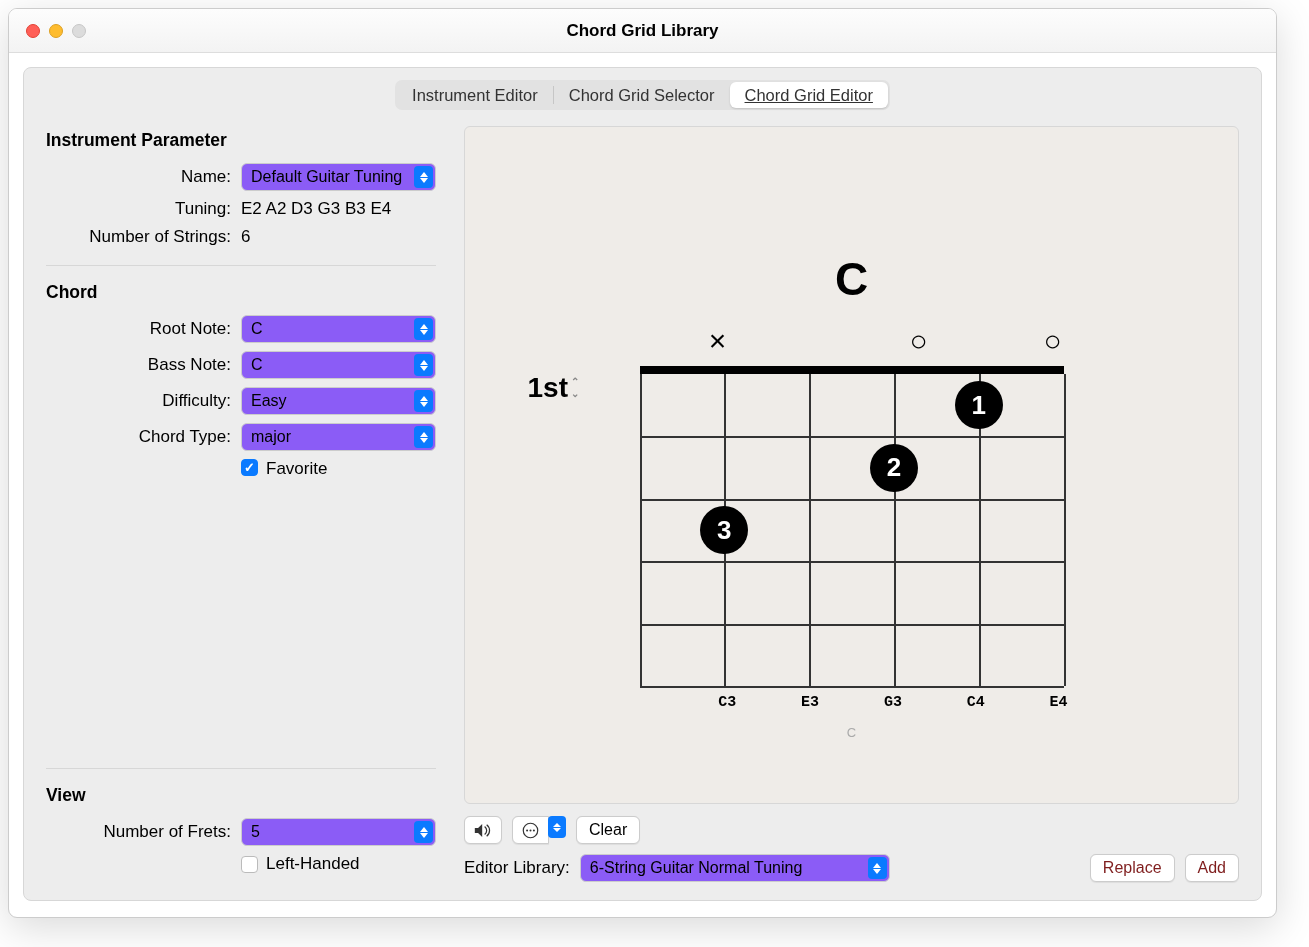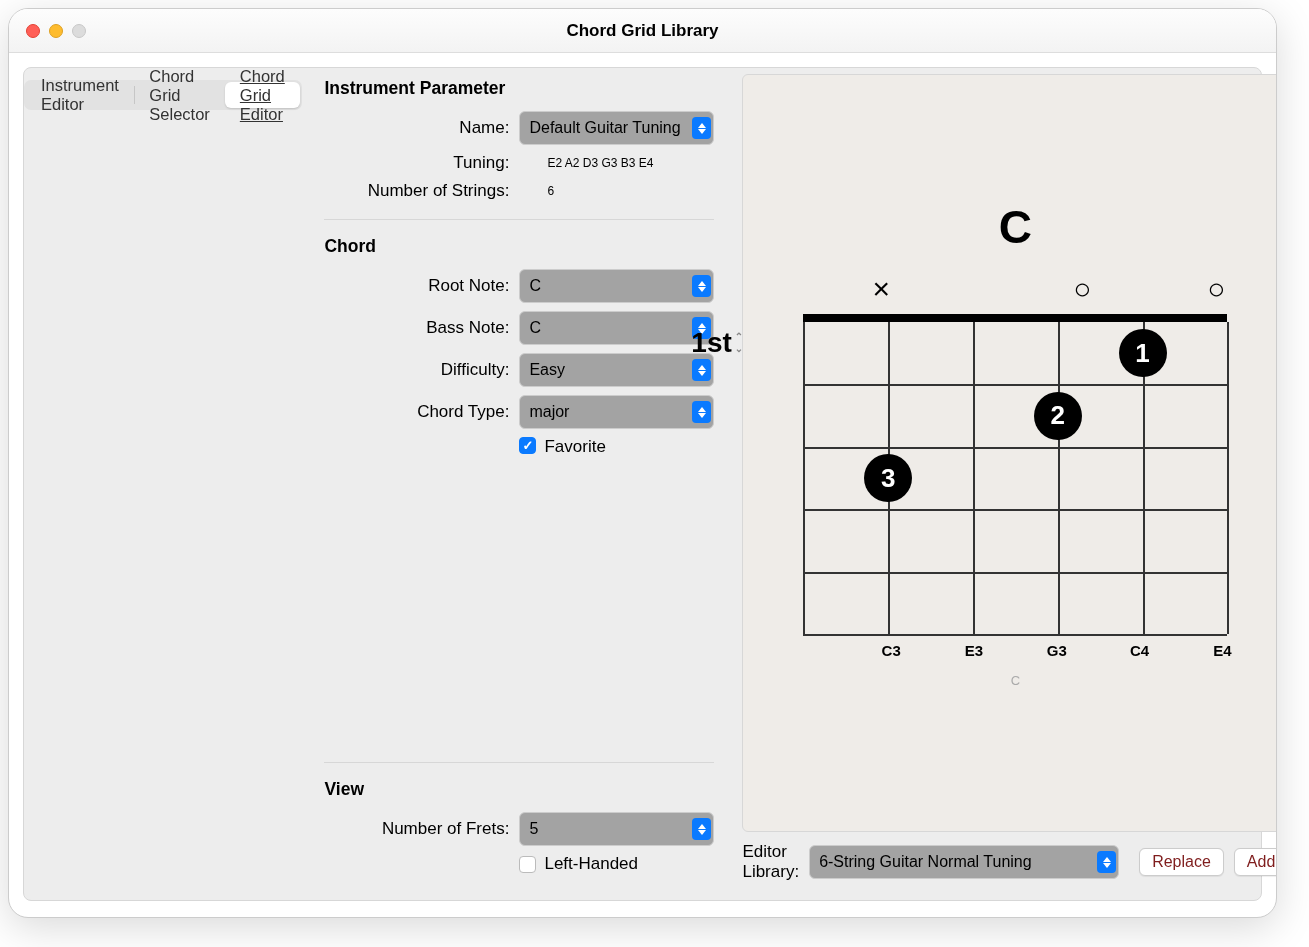--- a/index.html
+++ b/index.html
@@ -9,21 +9,21 @@
   width: 1309px;
   height: 947px;
   font-size: 17px;
   color: #000;
 }
 .window {
   width: 1269px;
   height: 910px;
   margin: 8px;
   border: 1px solid #ccc;
-  border-radius: 20px;
+  border-radius: 9px;
   background: #fff;
   box-shadow: 0 10px 40px rgba(0,0,0,0.15);
   display: flex;
   flex-direction: column;
   overflow: hidden;
 }
 .titlebar {
   height: 44px;
   display: flex;
   align-items: center;
@@ -52,21 +52,21 @@
   padding: 14px 14px 16px 14px;
   display: flex;
   flex-direction: column;
 }
 .toppane {
   background: #ededed;
   border: 1px solid #d7d7d7;
   border-radius: 8px;
   flex: 1;
   display: flex;
-  flex-direction: row;
+  flex-direction: column;
 }
 .tabrow {
   display: flex;
   justify-content: center;
   padding: 12px 0 10px 0;
 }
 .segmented {
   display: flex;
   background: #e2e2e2;
   border-radius: 7px;
@@ -115,29 +115,28 @@
   align-items: center;
   margin-bottom: 8px;
 }
 .row .label {
   width: 195px;
   text-align: right;
   padding-right: 10px;
   font-size: 17px;
 }
 .row .value-static {
-  font-size: 12px;
-  margin-left: 28px;
+  font-size: 17px;
 }
 .select {
   flex: 1;
-  background: #a3a3a3;
+  background: #8b5cf6;
   border: 1px solid #ccc;
   border-radius: 6px;
-  height: 34px;
+  height: 28px;
   display: flex;
   align-items: center;
   justify-content: space-between;
   padding: 0 2px 0 9px;
   font-size: 16px;
 }
 .select .arrows {
   width: 19px;
   height: 22px;
   background: #0a7aff;
@@ -224,21 +223,21 @@
 .nutmark {
   width: 22px;
   text-align: center;
   font-size: 30px;
   font-weight: 500;
   line-height: 1;
 }
 .fretlabel {
   position: absolute;
   left: -104px;
-  top: 127px;
+  top: 120px;
   font-size: 28px;
   font-weight: 700;
   display: flex;
   align-items: center;
   gap: 3px;
 }
 .stepper {
   display: inline-flex;
   flex-direction: column;
   gap: 2px;
@@ -264,20 +263,21 @@
   font-size: 26px;
   font-weight: 600;
   transform: translate(-50%, -50%);
 }
 .notelabels {
   display: flex;
   justify-content: space-between;
   padding: 8px 1px 0 1px;
   font-size: 15px;
   font-weight: 600;
+  font-family: Liberation Mono, monospace;
 }
 .notelabels span { width: 24px; text-align: center; }
 .chordsub {
   text-align: center;
   color: #aaa;
   font-size: 13px;
   margin-top: 14px;
 }
 .bottombar {
   display: flex;
@@ -465,20 +465,41 @@
                 <span>C3</span>
                 <span>E3</span>
                 <span>G3</span>
                 <span>C4</span>
                 <span>E4</span>
               </div>
               <div class="chordsub">C</div>
             </div>
           </div>
 
+          <div class="bottombar">
+            <div class="btn icon">
+              <svg width="18" height="15" viewBox="0 0 22 18">
+                <path d="M1 6h4l5-5v16l-5-5H1z" fill="#333"></path>
+                <path d="M13 4c1.5 1.2 2.5 3 2.5 5s-1 3.8-2.5 5" fill="none" stroke="#333" stroke-width="1.5"></path>
+                <path d="M15.5 2c2.2 1.7 3.5 4.2 3.5 7s-1.3 5.3-3.5 7" fill="none" stroke="#333" stroke-width="1.5"></path>
+              </svg>
+            </div>
+            <div style="display:flex">
+              <div class="btn icon" style="border-top-right-radius:0;border-bottom-right-radius:0">
+                <svg width="17" height="17" viewBox="0 0 20 20">
+                  <circle cx="10" cy="10" r="8.5" fill="none" stroke="#333" stroke-width="1.4"></circle>
+                  <circle cx="6" cy="10" r="1.2" fill="#333"></circle>
+                    <circle cx="10" cy="10" r="1.2" fill="#333"></circle>
+                    <circle cx="14" cy="10" r="1.2" fill="#333"></circle>
+                </svg>
+              </div>
+              <div class="tinyarrows"></div>
+            </div>
+            <div class="btn">Clear</div>
+          </div>
 
           <div class="bottombar2">
             <span>Editor Library:</span>
             <div class="select" style="flex:0 0 310px">
               <span>6-String Guitar Normal Tuning</span>
               <span class="arrows"></span>
             </div>
             <div class="spacer"></div>
             <div class="btn disabled">Replace</div>
             <div class="btn disabled">Add</div>

